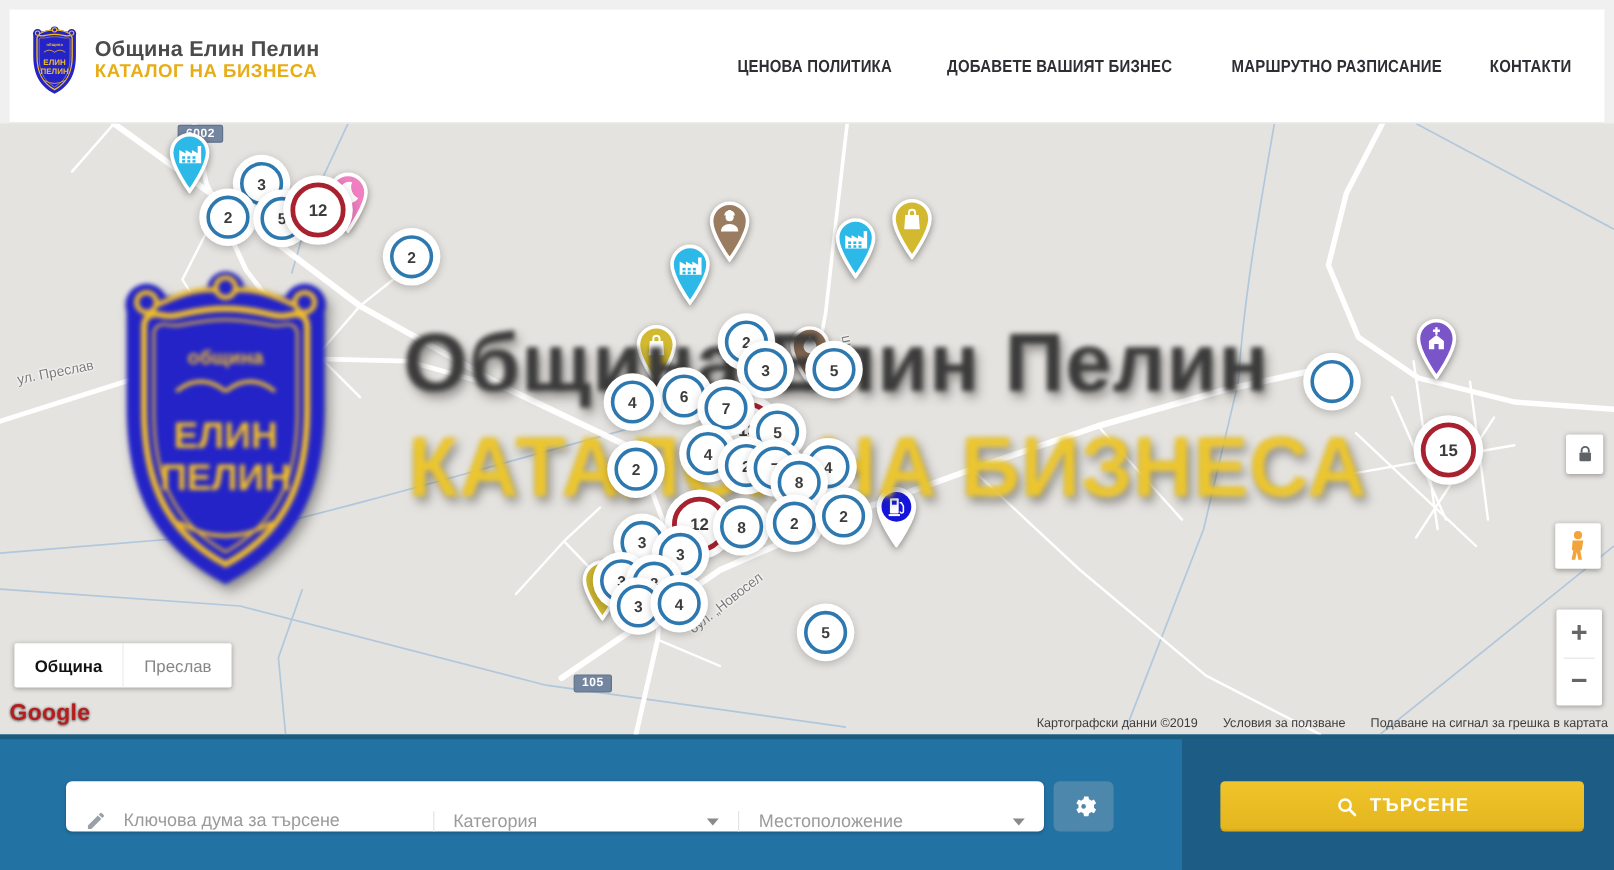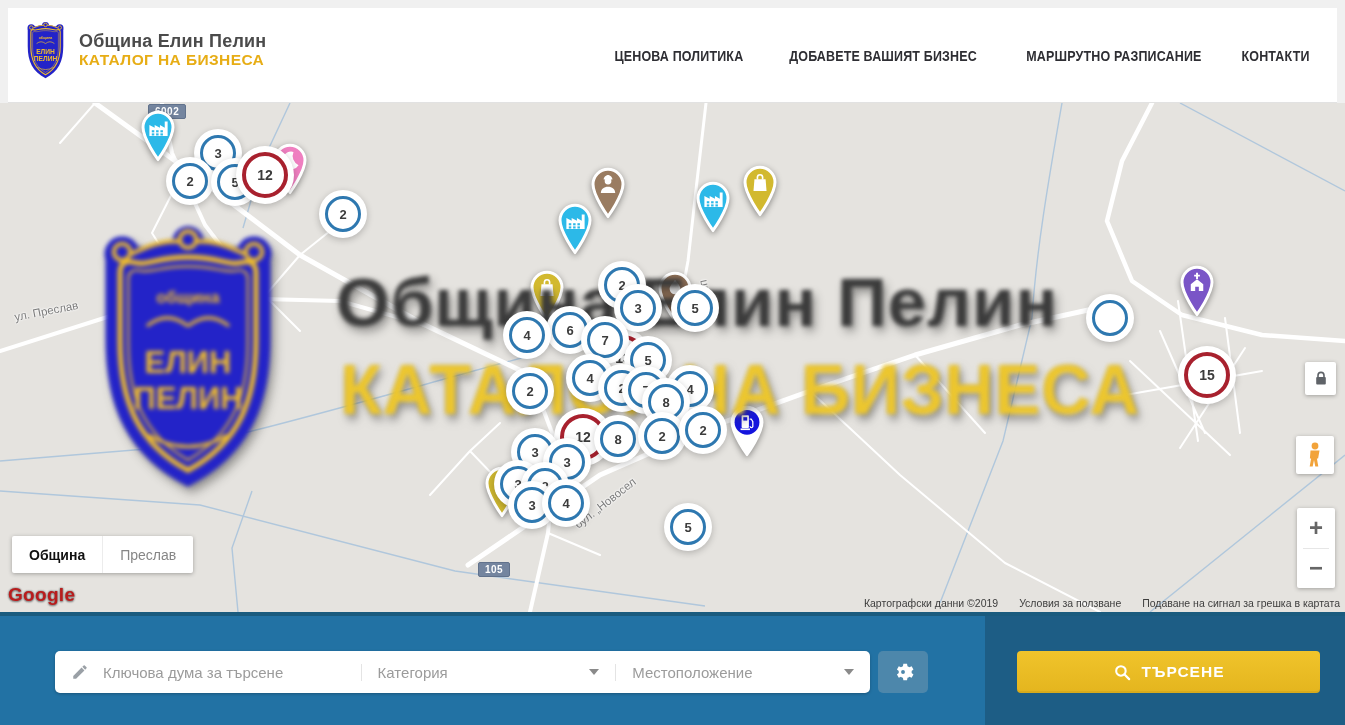--- a/index.html
+++ b/index.html
@@ -74,21 +74,21 @@
            box-shadow:0 1px 4px rgba(0,0,0,.3);display:flex;flex-direction:column;}
   .zoomctl .zbtn{flex:1;display:flex;align-items:center;justify-content:center;font-size:24px;
                  color:#666;font-weight:700;cursor:pointer;}
   .zoomctl .zdiv{height:1px;background:#e6e6e6;margin:0 6px;}
 
   
   .bar{position:absolute;left:0;top:612px;width:1345px;height:113px;background:#2272a4;
        border-top:4px solid #1a5b7e;box-sizing:border-box;}
   .bar-right{position:absolute;left:985px;top:0;right:0;bottom:0;background:#1d5d85;}
   .fields{position:absolute;left:55px;top:35px;width:815px;height:42px;background:#fff;border-radius:5px;
-          box-shadow:0 1px 3px rgba(0,0,0,.25);display:flex;align-items:center;}
+          box-shadow:0 1px 3px rgba(0,0,0,.25);display:flex;align-items:flex-end;}
   .field{display:flex;align-items:center;box-sizing:border-box;}
   .f-key{width:306px;padding-left:16px;}
   .f-key input{border:none;outline:none;flex:1;font-size:15px;color:#444;margin-left:12px;
                font-family:inherit;background:transparent;}
   .f-key input::placeholder{color:#9b9b9b;}
   .f-sel{width:255px;border-left:1px solid #e4e4e4;justify-content:space-between;padding:0 16px;cursor:pointer;}
   .f-sel .sel-label{font-size:15px;color:#9b9b9b;}
   .chev{width:0;height:0;border-left:5px solid transparent;border-right:5px solid transparent;
         border-top:6px solid #8a8a8a;}
   .gearbtn{position:absolute;left:878px;top:35px;width:50px;height:42px;background:#4d87ab;border:none;

